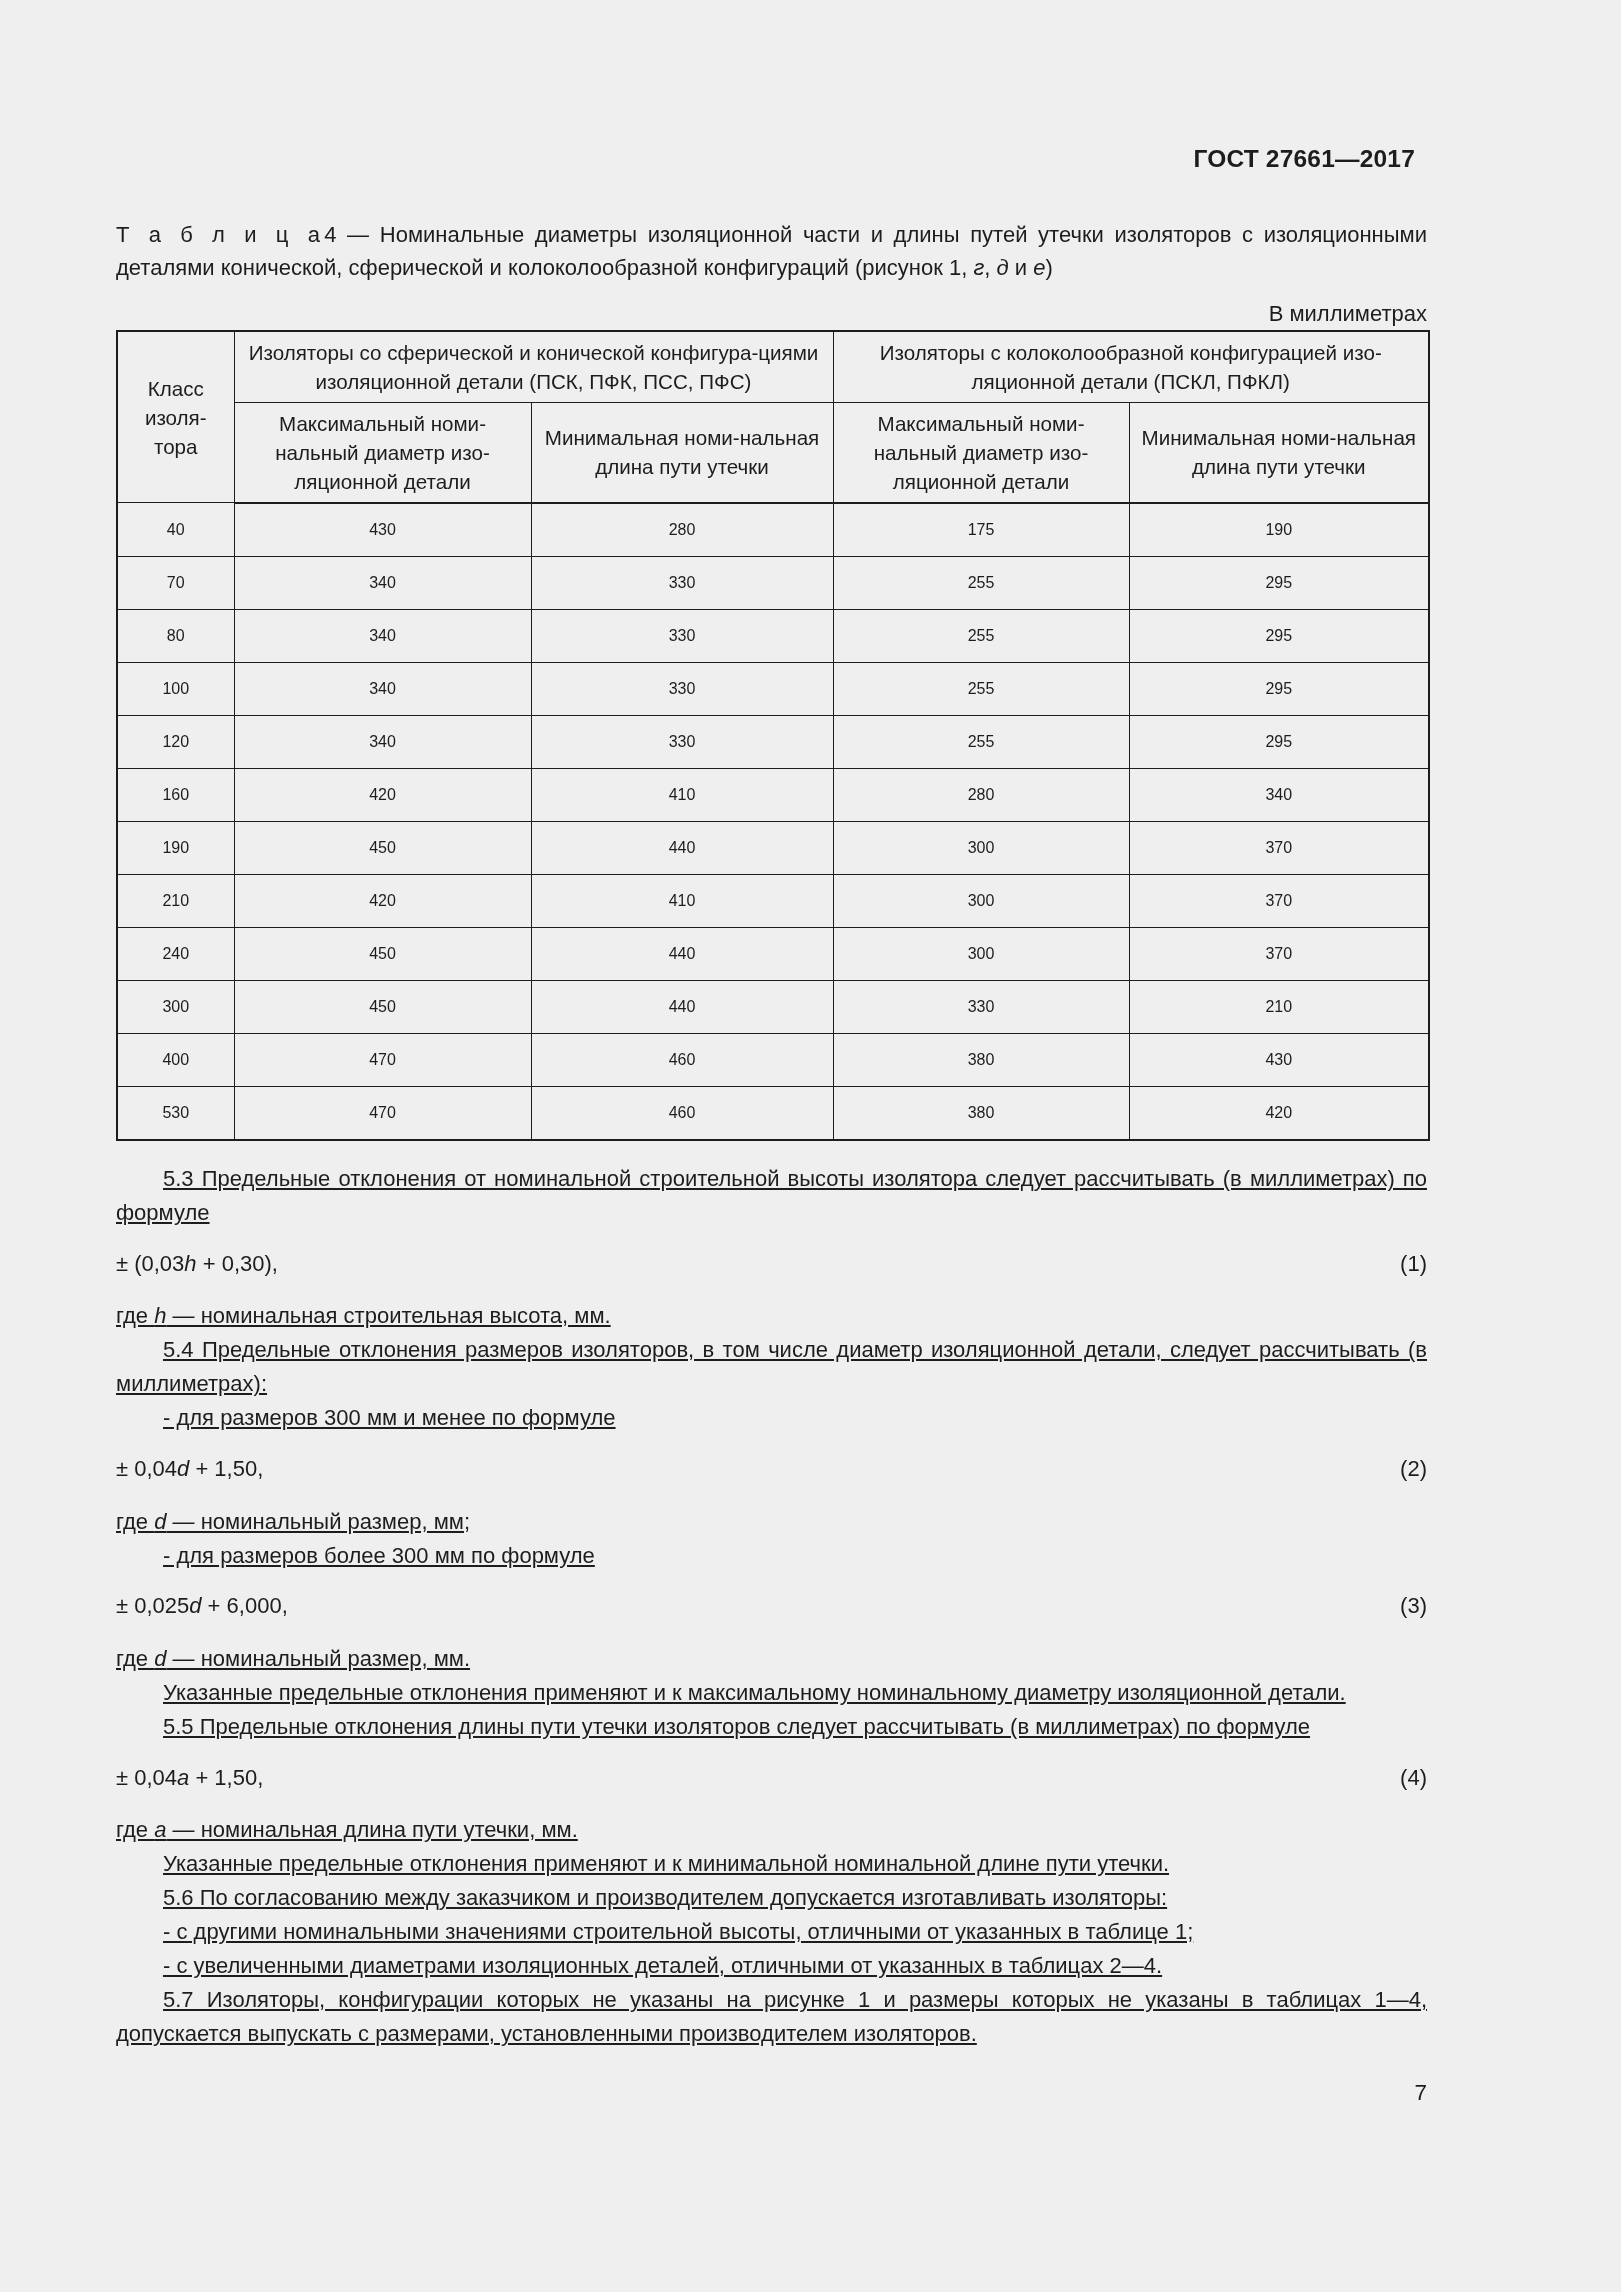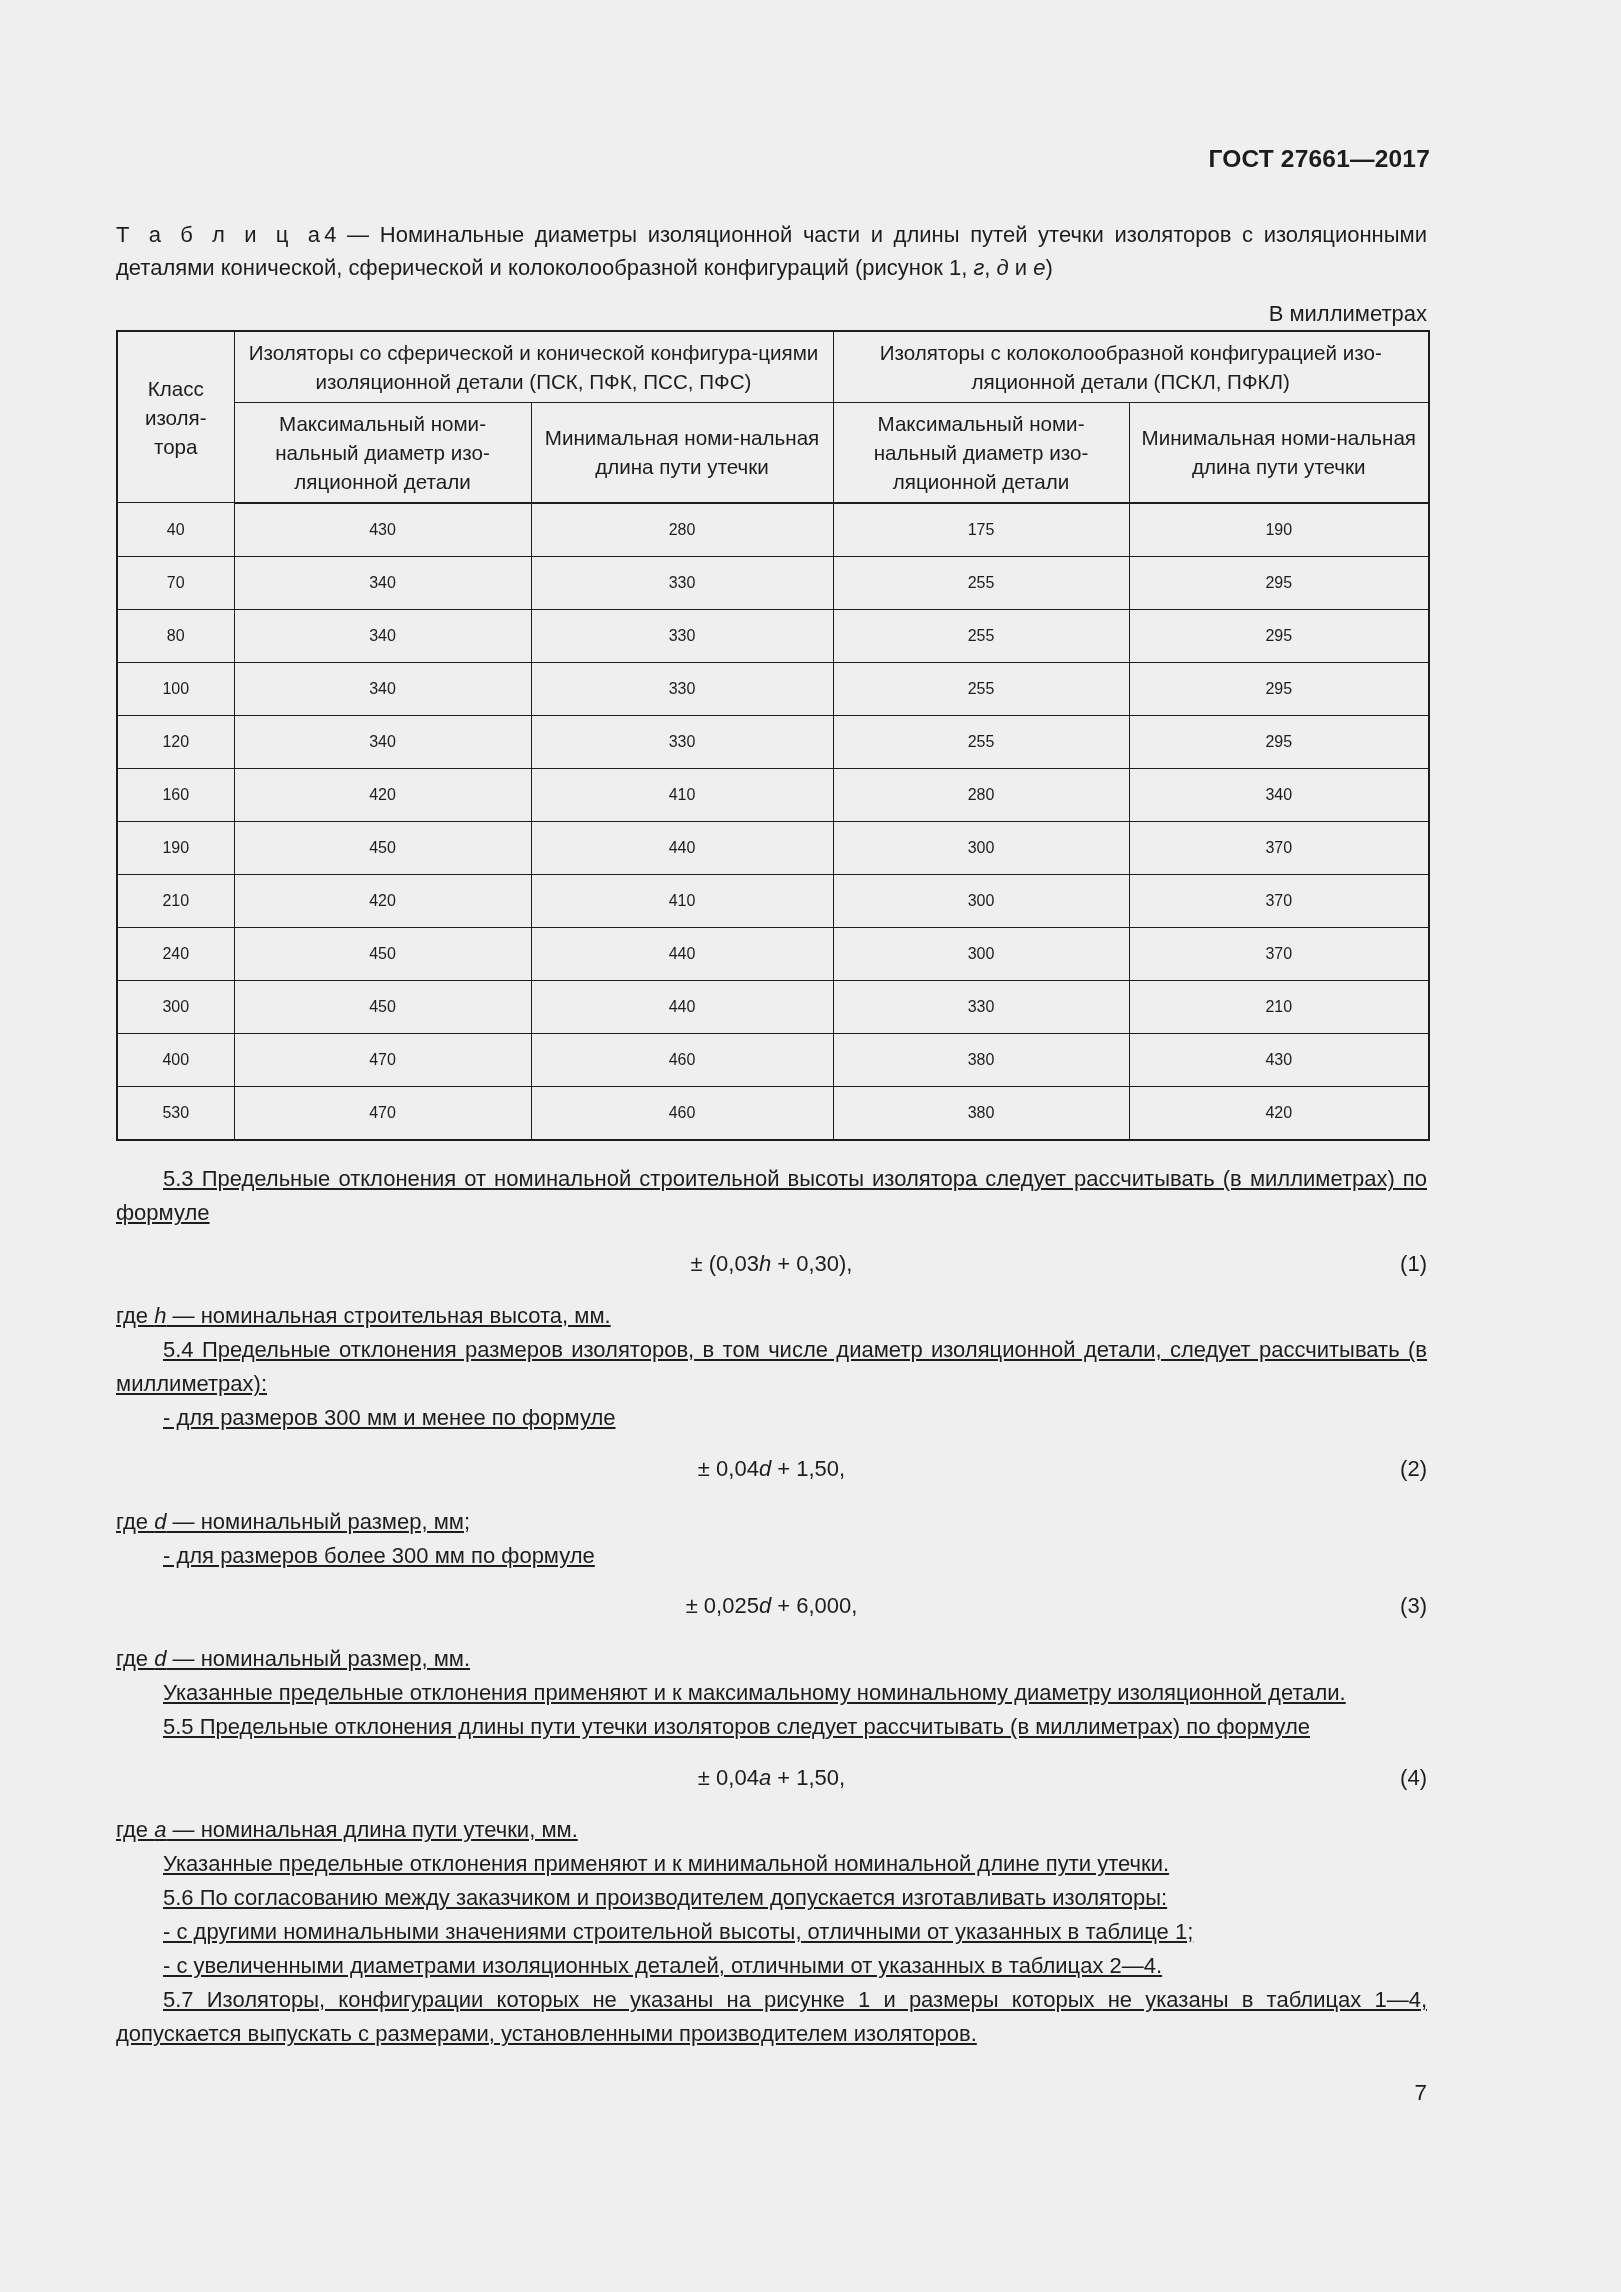--- a/index.html
+++ b/index.html
@@ -18,21 +18,21 @@
   }
   .page {
     position: absolute;
     inset: 0;
     background: #efefef;
   }
 
   
   .doc-header {
     position: absolute;
-    left: 119px;
+    left: 104px;
     top: 145px;
     width: 1311px;
     text-align: right;
     font-size: 24.5px;
     font-weight: bold;
     letter-spacing: 0.2px;
   }
 
   
   .table-caption {
@@ -120,21 +120,20 @@
   .formula-row {
     display: block;
     position: relative;
     height: 34px;
     margin: 16.7px 0 18.6px 0;
   }
   .formula {
     position: absolute;
     left: 0;
     right: 0;
-    text-align: center;
     font-size: 22px;
   }
   .formula-num {
     position: absolute;
     right: 0;
     font-size: 22px;
   }
 
   .page-number {
     position: absolute;

